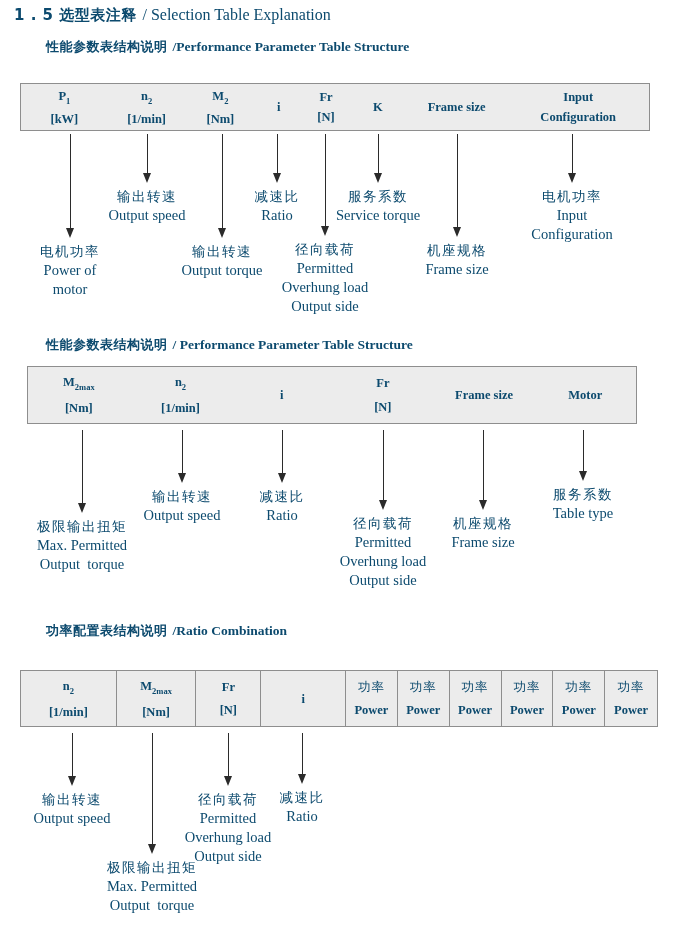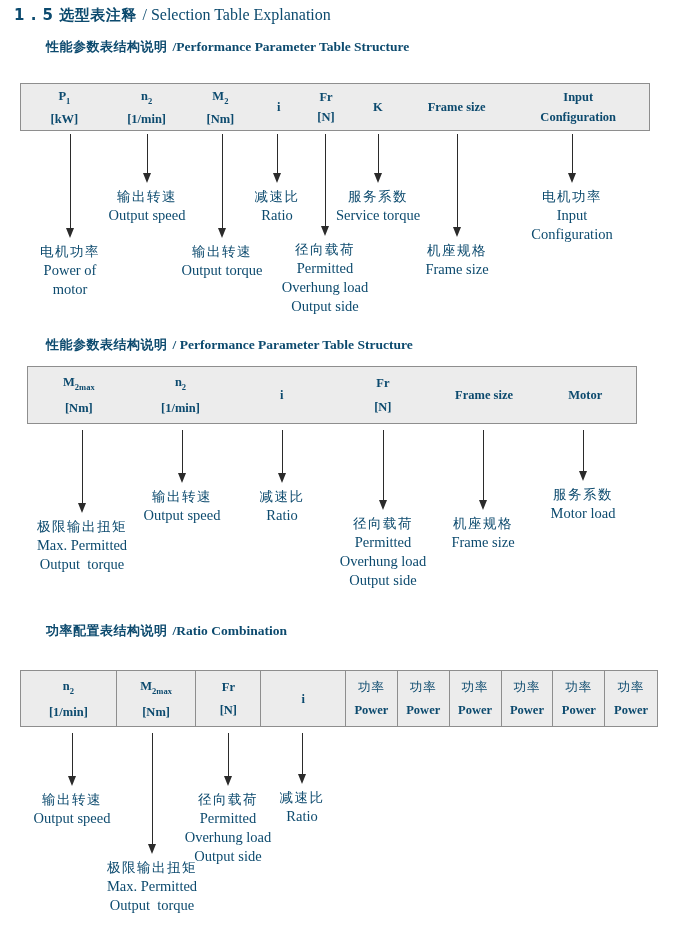--- a/index.html
+++ b/index.html
@@ -175,21 +175,21 @@
         <div class="arrow-line" style="left: 482.5px; top: 430px; height: 71px; background: rgb(43, 43, 43);"></div>
         <div class="arrow-head" style="left: 479px; top: 500px;"></div>
         <div class="callout" style="left: 373px; top: 514px;">
           <div class="cjk">机座规格</div>
           <div class="lat">Frame size</div>
         </div>
         <div class="arrow-line" style="left: 582.5px; top: 430px; height: 42px; background: rgb(43, 43, 43);"></div>
         <div class="arrow-head" style="left: 579px; top: 471px;"></div>
         <div class="callout" style="left: 473px; top: 485px;">
           <div class="cjk">服务系数</div>
-          <div class="lat">Motor load</div>
+          <div class="lat">Table type</div>
         </div>
       </div>
       <div class="section">
         <div class="sec-heading" style="left: 10px; top: 622px;"><span class="t-zh">功率配置表结构说明 </span><span class="t-sep">/</span><span class="t-en">Ratio Combination</span></div>
         <div class="ptable grid" style="left: 20px; top: 670px; width: 638px; height: 57px; background: rgb(236, 236, 236); border-color: rgb(142, 142, 142);">
           <div class="pcol" style="width: 95px;">
             <div class="sym"><span>n</span><span class="sub">2</span></div>
             <div class="unit">[1/min]</div>
           </div>
           <div class="pcol" style="width: 80px;">

